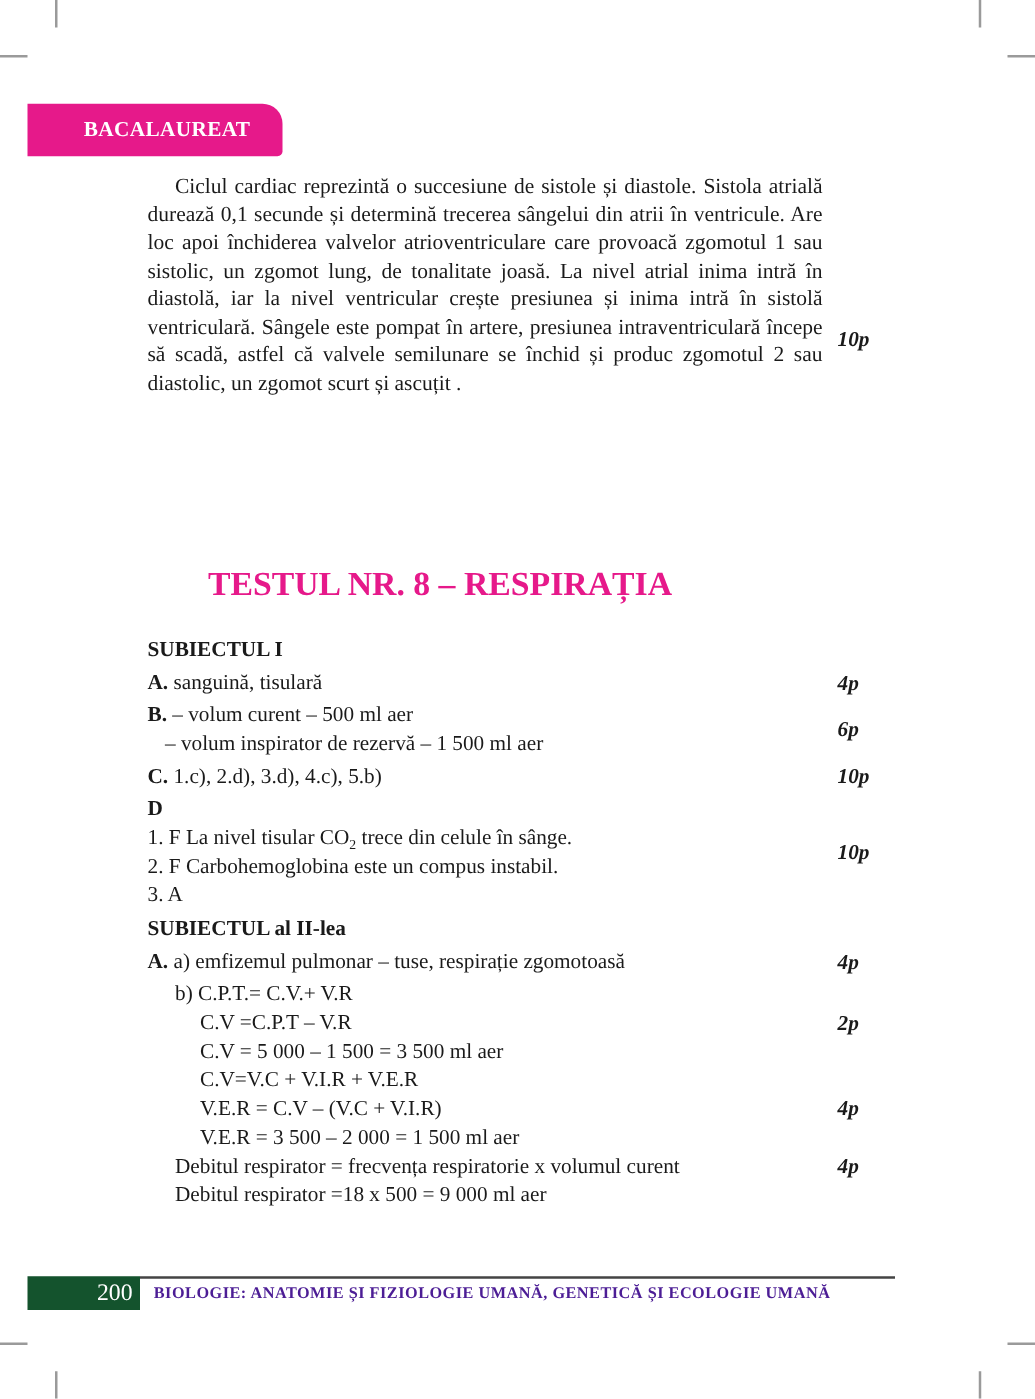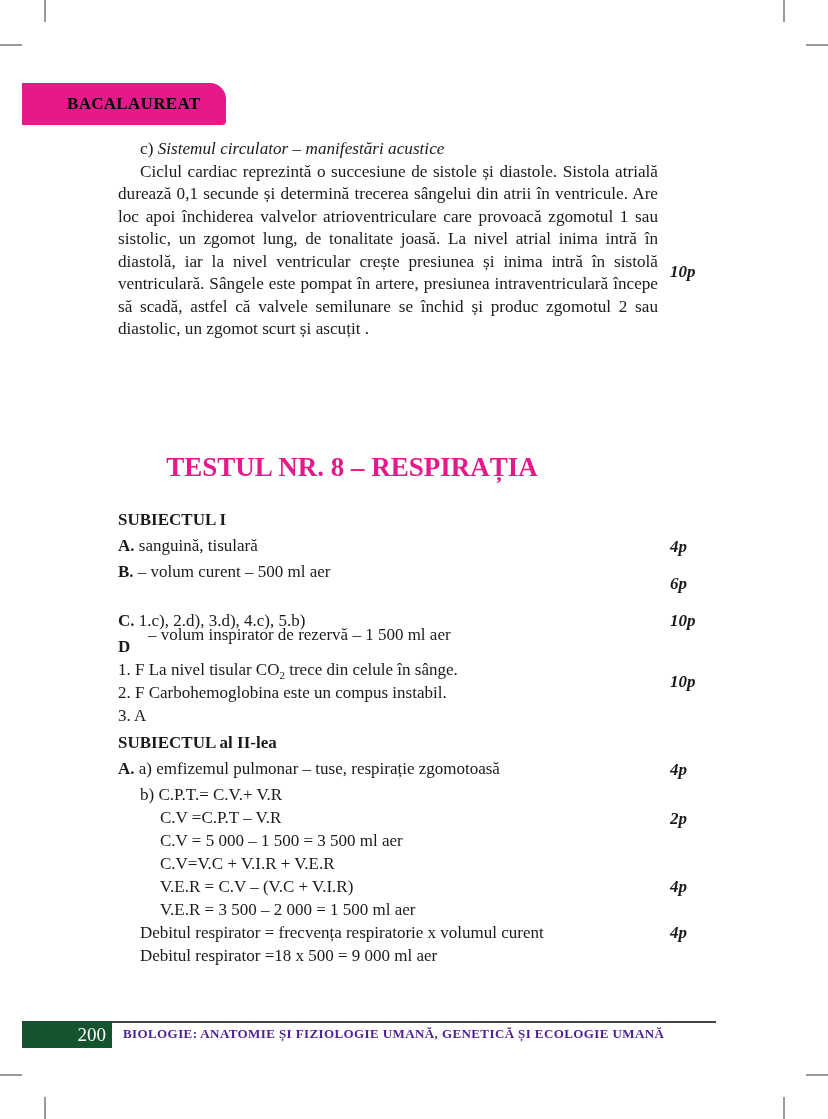--- a/index.html
+++ b/index.html
@@ -1,21 +1,21 @@
 <!DOCTYPE html>
 <html><head>
   <meta charset="utf-8">
   <style>
     html, body { margin: 0; padding: 0; background: #ffffff; }
     body { width: 828px; height: 1119px; position: relative; overflow: hidden;
       font-family: "Liberation Serif", "DejaVu Serif", serif; color: #1a1a1a; }
     .crop { position: absolute; background: #9a9a9a; }
     .banner { position: absolute; left: 22px; top: 83px; width: 204px; height: 42px;
       background: #e6198a; border-top-right-radius: 16px; border-bottom-right-radius: 4px;
-      color: #000000; font-weight: bold; font-size: 17px; letter-spacing: 0.3px;
+      color: #ffffff; font-weight: bold; font-size: 17px; letter-spacing: 0.3px;
       display: flex; align-items: center; padding-left: 45px; box-sizing: border-box; }
     .content { position: absolute; left: 118px; top: 138px; width: 540px; font-size: 17.2px; line-height: 22.5px; }
     .p { text-align: justify; text-indent: 22px; }
     .nojust { text-indent: 22px; }
     .score { position: absolute; left: 670px; font-weight: bold; font-size: 17px; font-style: italic; }
     .title { position: absolute; left: 0; width: 704px; top: 452px; text-align: center;
       color: #e6198a; font-weight: bold; font-size: 27px; }
     .row { position: absolute; left: 118px; font-size: 17px; white-space: nowrap; }
     .b { font-weight: bold; }
     sub { font-size: 11px; vertical-align: -4px; line-height: 0; }
@@ -34,40 +34,37 @@
 <div class="crop" style="left:0;top:1074px;width:22px;height:1.5px;"></div>
 <div class="crop" style="left:44px;top:1097px;width:1.5px;height:22px;"></div>
 <div class="crop" style="left:806px;top:1074px;width:22px;height:1.5px;"></div>
 <div class="crop" style="left:783px;top:1097px;width:1.5px;height:22px;"></div>
 
 <div class="banner">
   <span>BACALAUREAT</span>
 </div>
 
 <div class="content">
-  <div class="nojust">
-    <span>c) </span><i>Sistemul circulator – manifestări acustice</i>
-  </div>
   <div class="p">Ciclul cardiac reprezintă o succesiune de sistole și diastole. Sistola atrială durează 0,1 secunde și determină trecerea sângelui din atrii în ventricule. Are loc apoi închiderea valvelor atrioventriculare care provoacă zgomotul 1 sau sistolic, un zgomot lung, de tonalitate joasă. La nivel atrial inima intră în diastolă, iar la nivel ventricular crește presiunea și inima intră în sistolă ventriculară. Sângele este pompat în artere, presiunea intraventriculară începe să scadă,  astfel că valvele semilunare  se  închid și produc  zgomotul 2 sau diastolic, un zgomot scurt și ascuțit .</div>
 </div>
 <div class="score" style="top:262px;">10p</div>
 
 <div class="title">TESTUL  NR. 8 – RESPIRAȚIA</div>
 
 <div class="row b" style="top:510px;">SUBIECTUL I</div>
 
 <div class="row" style="top:536px;">
   <span class="b">A.</span><span> sanguină, tisulară</span>
 </div>
 <div class="score" style="top:537px;">4p</div>
 
 <div class="row" style="top:562px;">
   <span class="b">B.</span><span> – volum curent – 500 ml aer</span>
 </div>
-<div class="row" style="top:585px;left:148px;margin-top:40px;">– volum inspirator de rezervă – 1 500 ml aer</div>
+<div class="row" style="top:585px;left:132px;">– volum inspirator de rezervă – 1 500 ml aer</div>
 <div class="score" style="top:574px;">6p</div>
 
 <div class="row" style="top:611px;">
   <span class="b">C.</span><span> 1.c), 2.d), 3.d), 4.c), 5.b)</span>
 </div>
 <div class="score" style="top:611px;">10p</div>
 
 <div class="row b" style="top:637px;">D</div>
 <div class="row" style="top:660px;">
   <span>1. F   La nivel tisular CO</span><sub>2</sub><span> trece din celule în sânge.</span>

